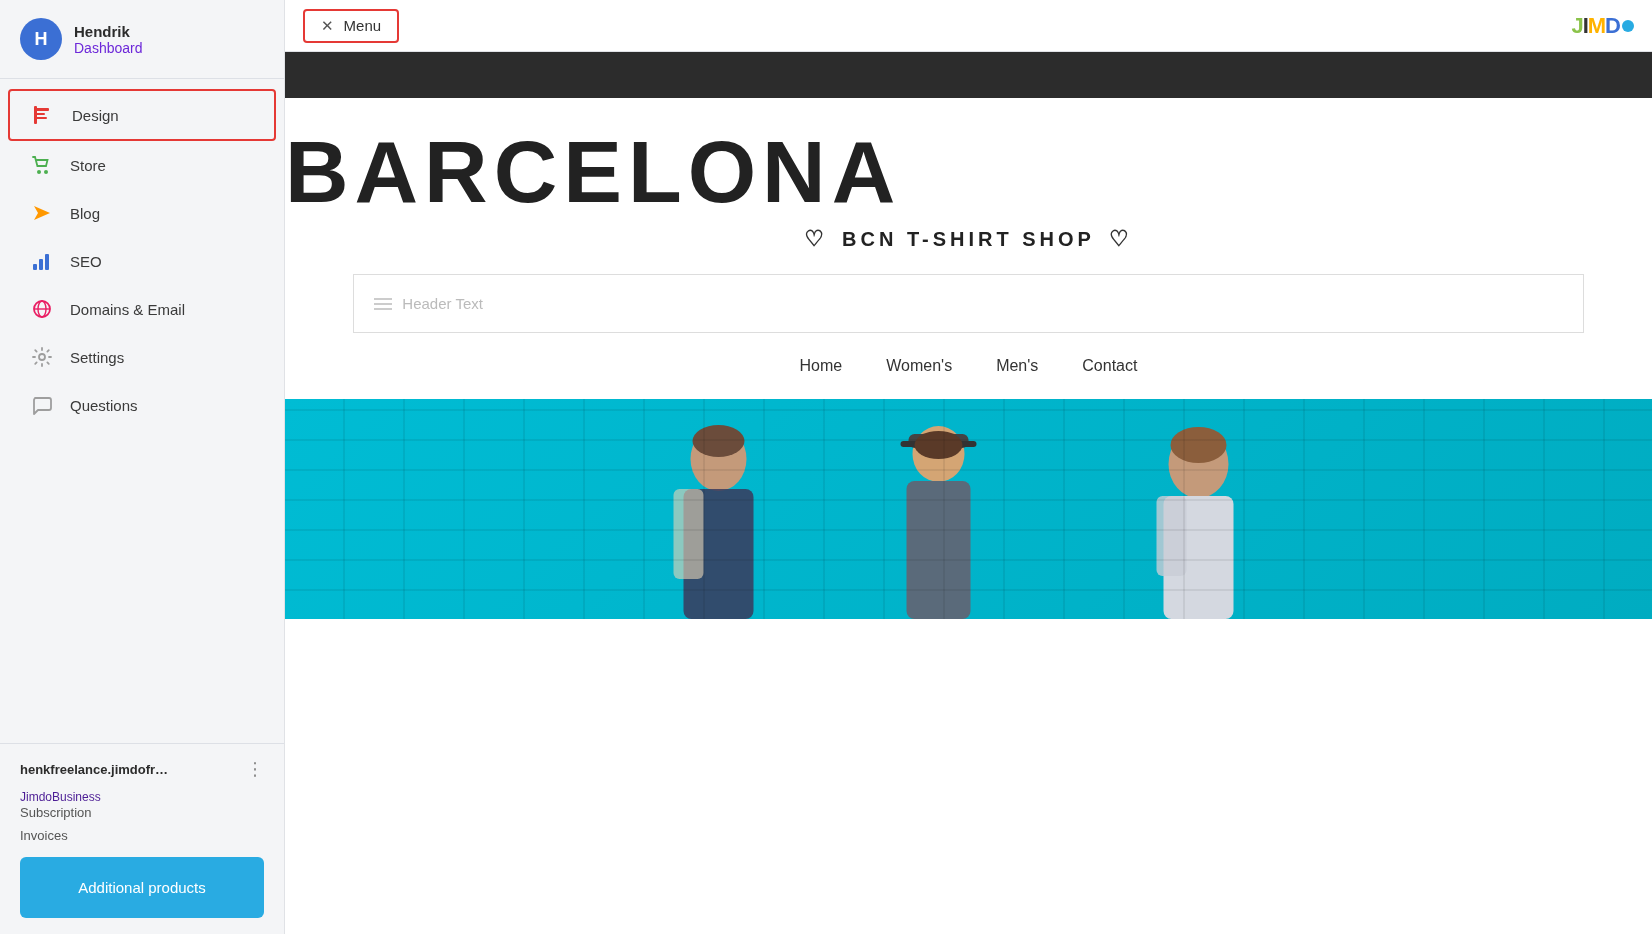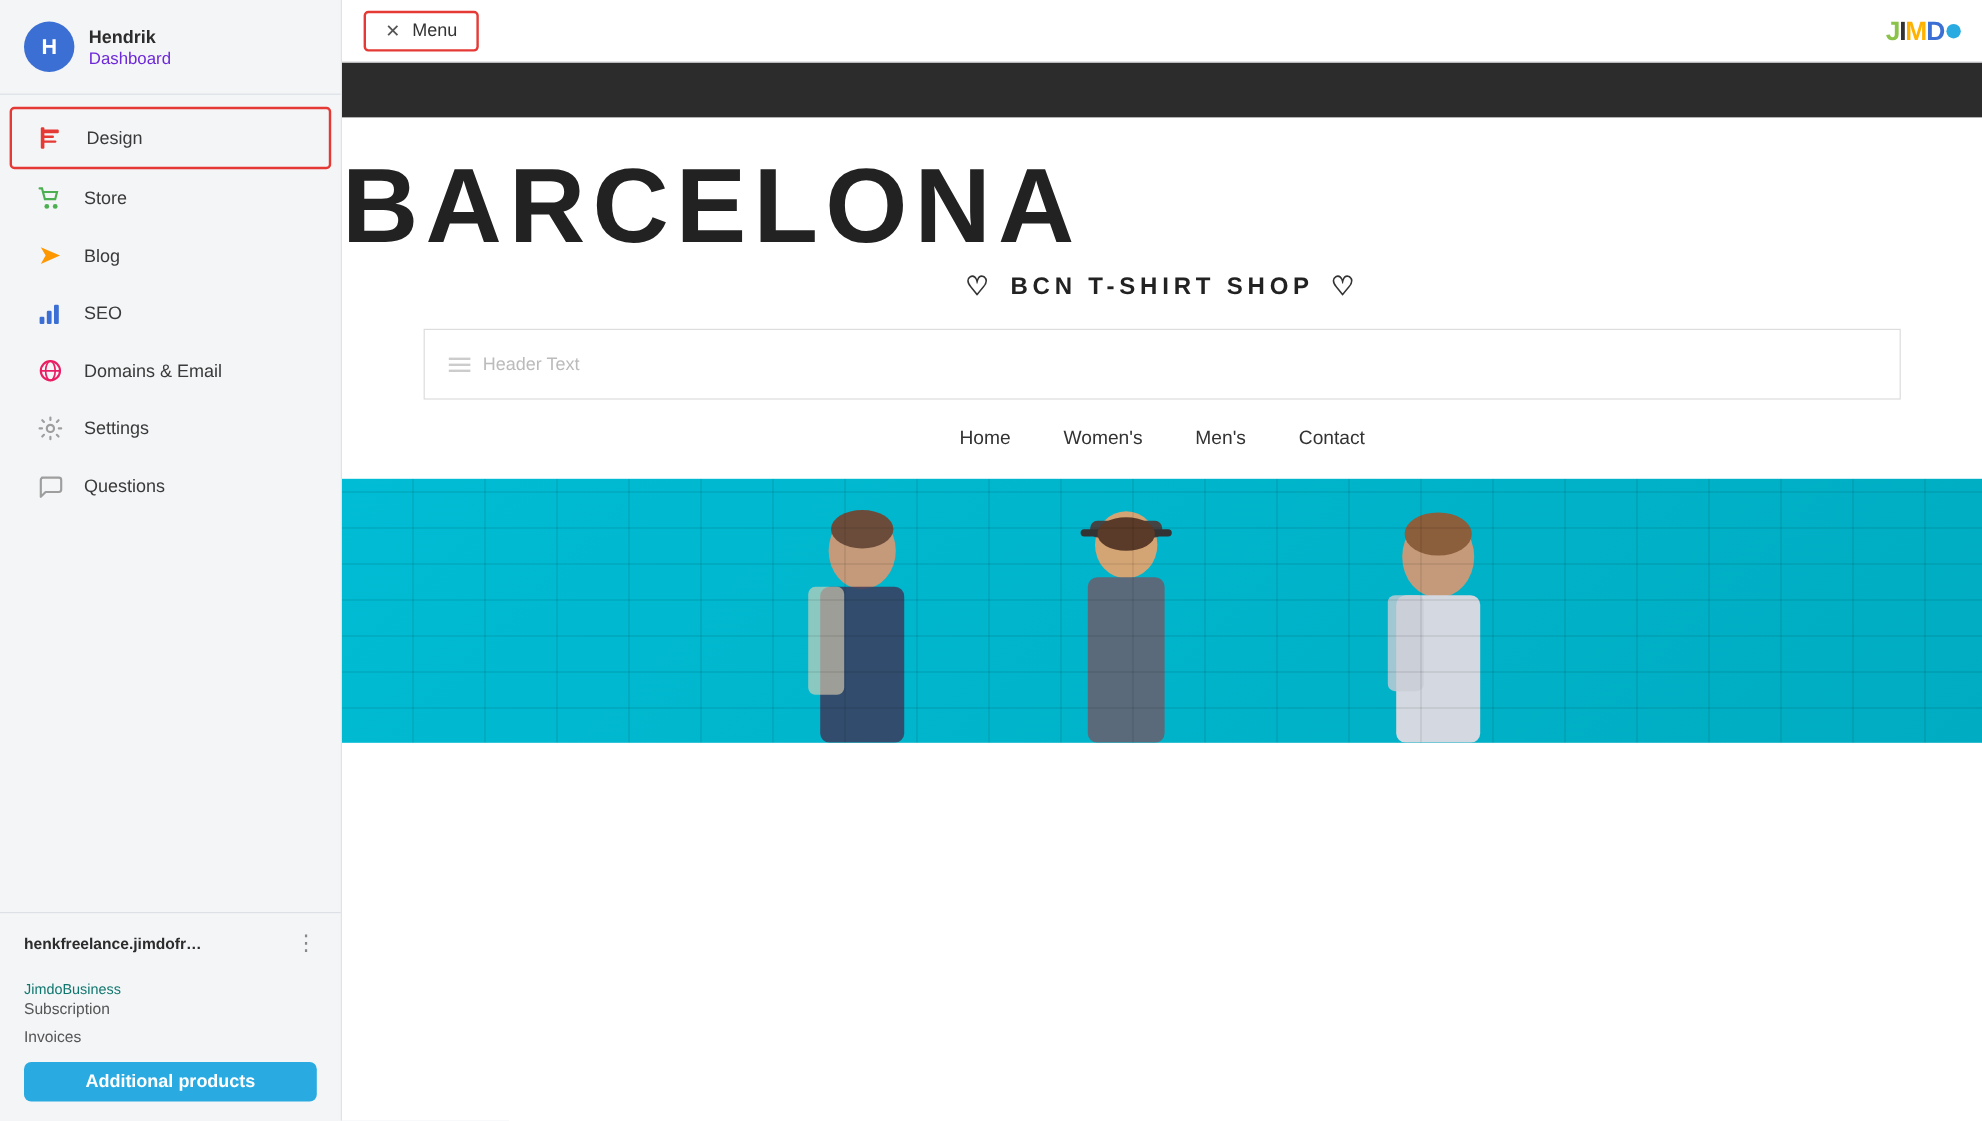--- a/index.html
+++ b/index.html
@@ -99,58 +99,58 @@
 
     .sidebar-footer {
       padding: 16px 20px;
       border-top: 1px solid #dde0e6;
     }
 
     .site-info {
       display: flex;
       align-items: center;
       justify-content: space-between;
-      margin-bottom: 20px;
+      margin-bottom: 9px;
     }
 
     .site-name {
       font-size: 13px;
       font-weight: 600;
       color: #2c2c2c;
     }
 
     .three-dots {
       color: #888;
       font-size: 18px;
       cursor: pointer;
       line-height: 1;
     }
 
     .site-plan {
       font-size: 12px;
-      color: #0f766e;
+      color: #4c1d95;
       margin-bottom: 14px;
     }
 
     .footer-link {
       font-size: 13px;
       color: #555;
       display: block;
       margin-bottom: 8px;
       cursor: pointer;
     }
 
     .additional-products-btn {
       display: block;
       width: 100%;
-      padding: 8px 0;
+      padding: 22px 0;
       background: #29abe2;
       color: white;
       font-size: 15px;
-      font-weight: 700;
+      font-weight: 400;
       border: none;
       border-radius: 6px;
       cursor: pointer;
       text-align: center;
       margin-top: 14px;
     }
 
     
     .main-content {
       flex: 1;

